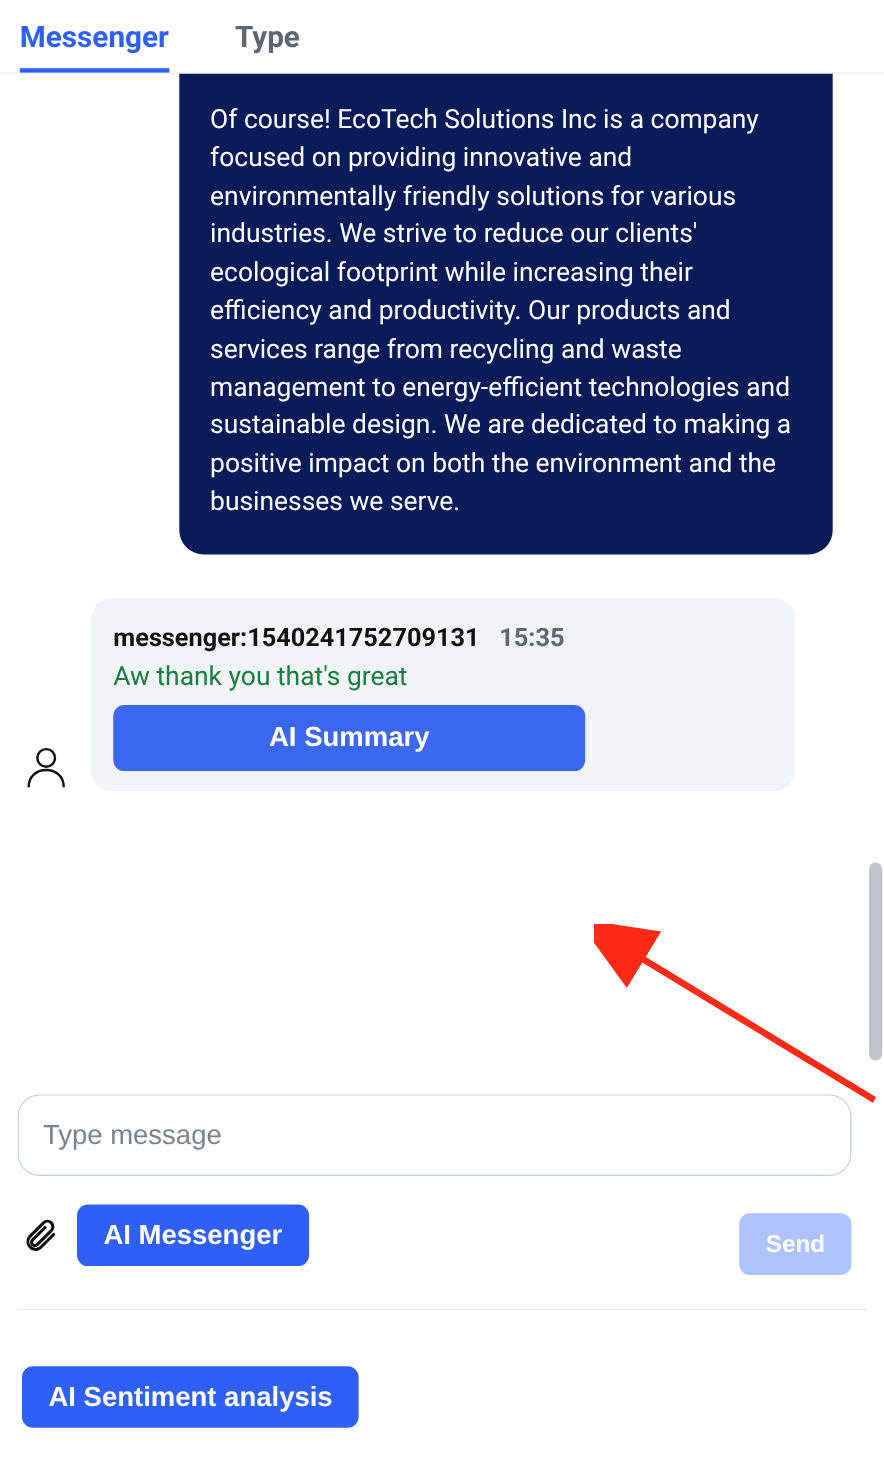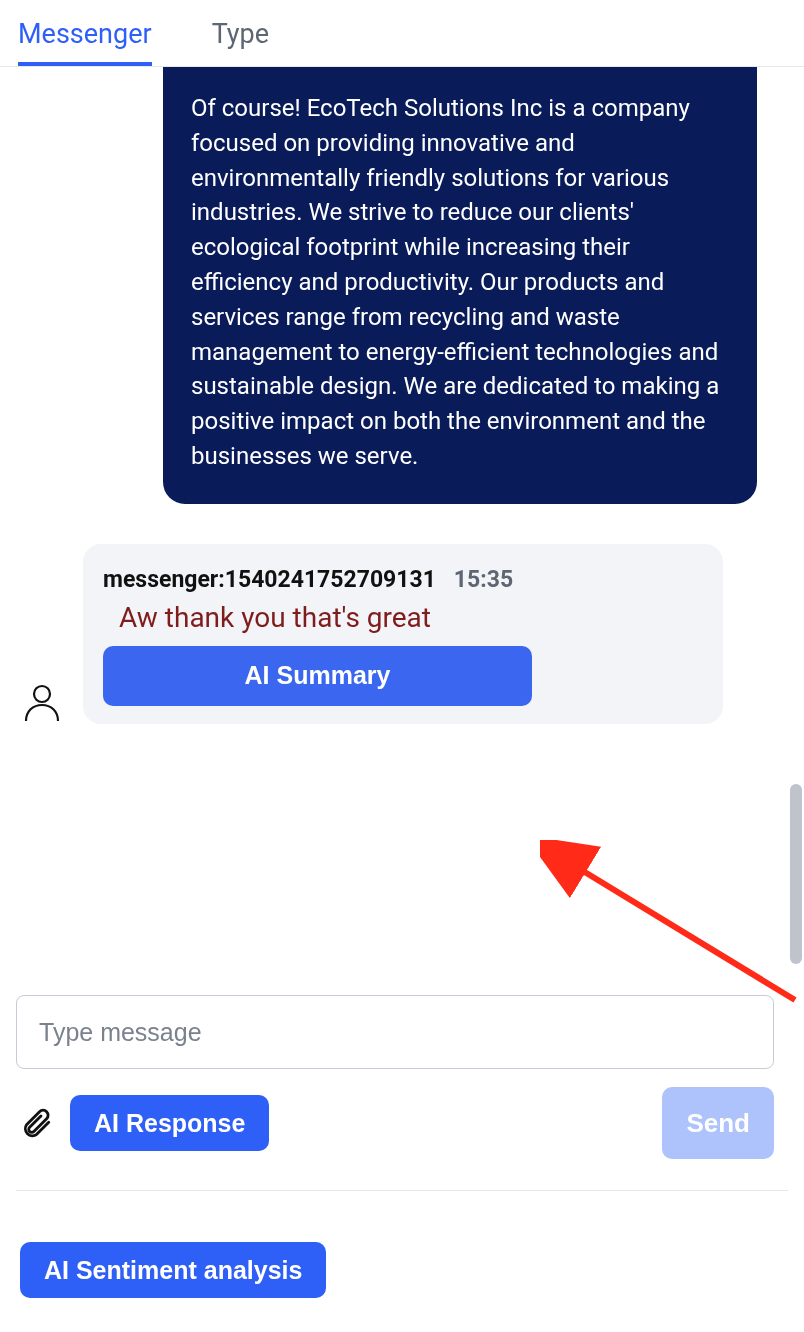--- a/index.html
+++ b/index.html
@@ -13,21 +13,21 @@
   }
   .tabs {
     display: flex;
     gap: 60px;
     padding: 18px 18px 0 18px;
     border-bottom: 1px solid #e5e8ec;
     position: relative;
   }
   .tab {
     font-size: 27px;
-    font-weight: 400;
+    font-weight: 700;
     color: #5e6673;
     padding-bottom: 12px;
     cursor: pointer;
   }
   .tab.active {
     color: #2e5ff6;
     border-bottom: 4px solid #2e5ff6;
   }
 
   .conversation {
@@ -82,24 +82,23 @@
     font-size: 23px;
     color: #111;
   }
   .user-header .time {
     font-size: 23px;
     color: #5e6673;
     margin-left: 14px;
     font-weight: bold;
   }
   .user-text {
-    font-size: 28px;
-    color: #7f1d1d;
+    font-size: 24px;
+    color: #15803d;
     margin-bottom: 12px;
-    margin-left: 16px;
   }
   .ai-summary-btn {
     background: #3a66f0;
     color: #fff;
     border: none;
     border-radius: 10px;
     font-size: 25px;
     font-weight: 700;
     width: 429px;
     height: 60px;
@@ -130,21 +129,21 @@
     padding: 15px 16px 0 16px;
     position: absolute;
     top: 980px;
     left: 0;
     right: 0;
   }
   .message-input {
     width: 758px;
     height: 74px;
     border: 1px solid #c6ccd5;
-    border-radius: 8px;
+    border-radius: 20px;
     font-size: 25px;
     padding: 0 22px;
     color: #222;
     outline: none;
   }
   .message-input::placeholder { color: #7a828e; }
 
   .compose-row {
     display: flex;
     align-items: center;
@@ -171,26 +170,27 @@
     padding: 0 24px;
     height: 56px;
     cursor: pointer;
   }
   .spacer { flex: 1; }
   .send-btn {
     background: #aec2fb;
     color: #fff;
     border: none;
     border-radius: 10px;
-    font-size: 26px;
+    font-size: 22px;
     font-weight: 700;
     padding: 0 24px;
-    height: 72px;
+    height: 56px;
     cursor: pointer;
     margin-right: 14px;
+    margin-top: 16px;
   }
 
   .divider {
     position: absolute;
     left: 16px;
     right: 16px;
     top: 1190px;
     height: 1px;
     background: #e5e8ec;
   }
@@ -257,21 +257,21 @@
 </div>
 
 <div class="compose-area">
   <input class="message-input" type="text" placeholder="Type message" style="">
   <div class="compose-row">
     <div class="attach-btn">
       <svg viewBox="0 0 24 24" fill="none" stroke="#111" stroke-width="2" stroke-linecap="round" stroke-linejoin="round">
         <path d="M21 11.5l-8.5 8.5a5 5 0 01-7-7l9-9a3.5 3.5 0 015 5l-9 9a2 2 0 01-3-3l8-8"></path>
       </svg>
     </div>
-    <button class="ai-response-btn">AI Response</button>
+    <button class="ai-response-btn">AI Messenger</button>
     <div class="spacer"></div>
     <button class="send-btn">Send</button>
   </div>
 </div>
 
 <div class="divider"></div>
 
 <button class="sentiment-btn">AI Sentiment analysis</button>
 
 <svg class="annotation-arrow" viewBox="0 0 260 180">

